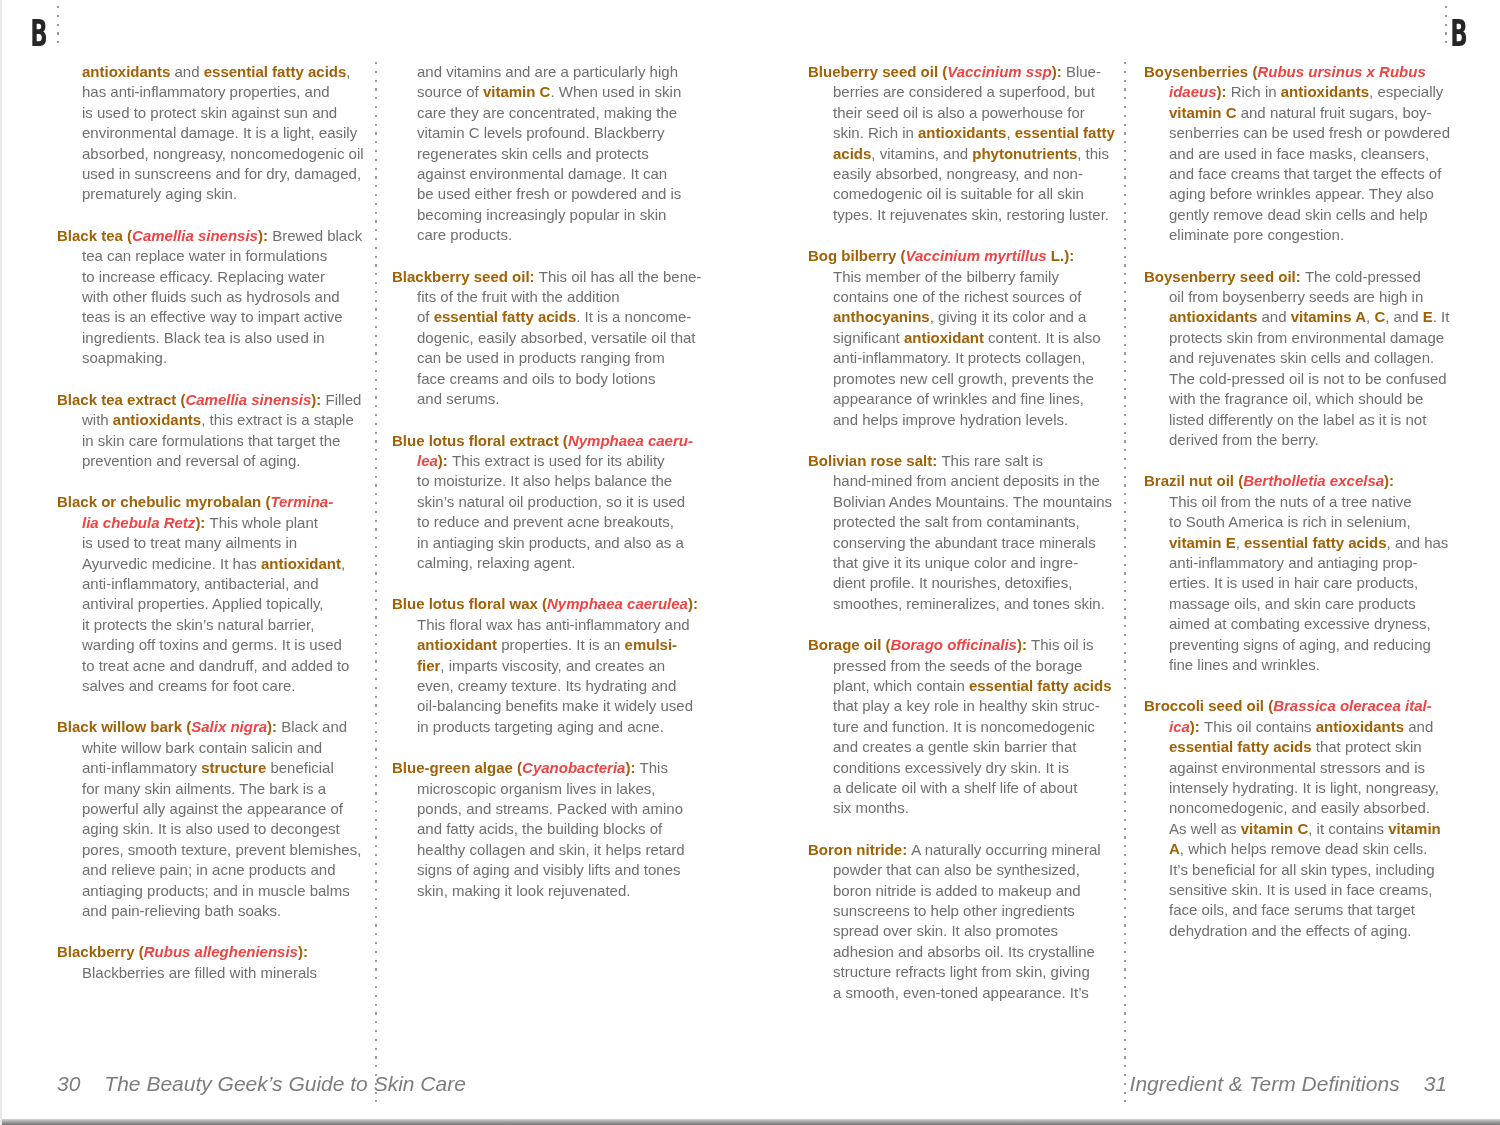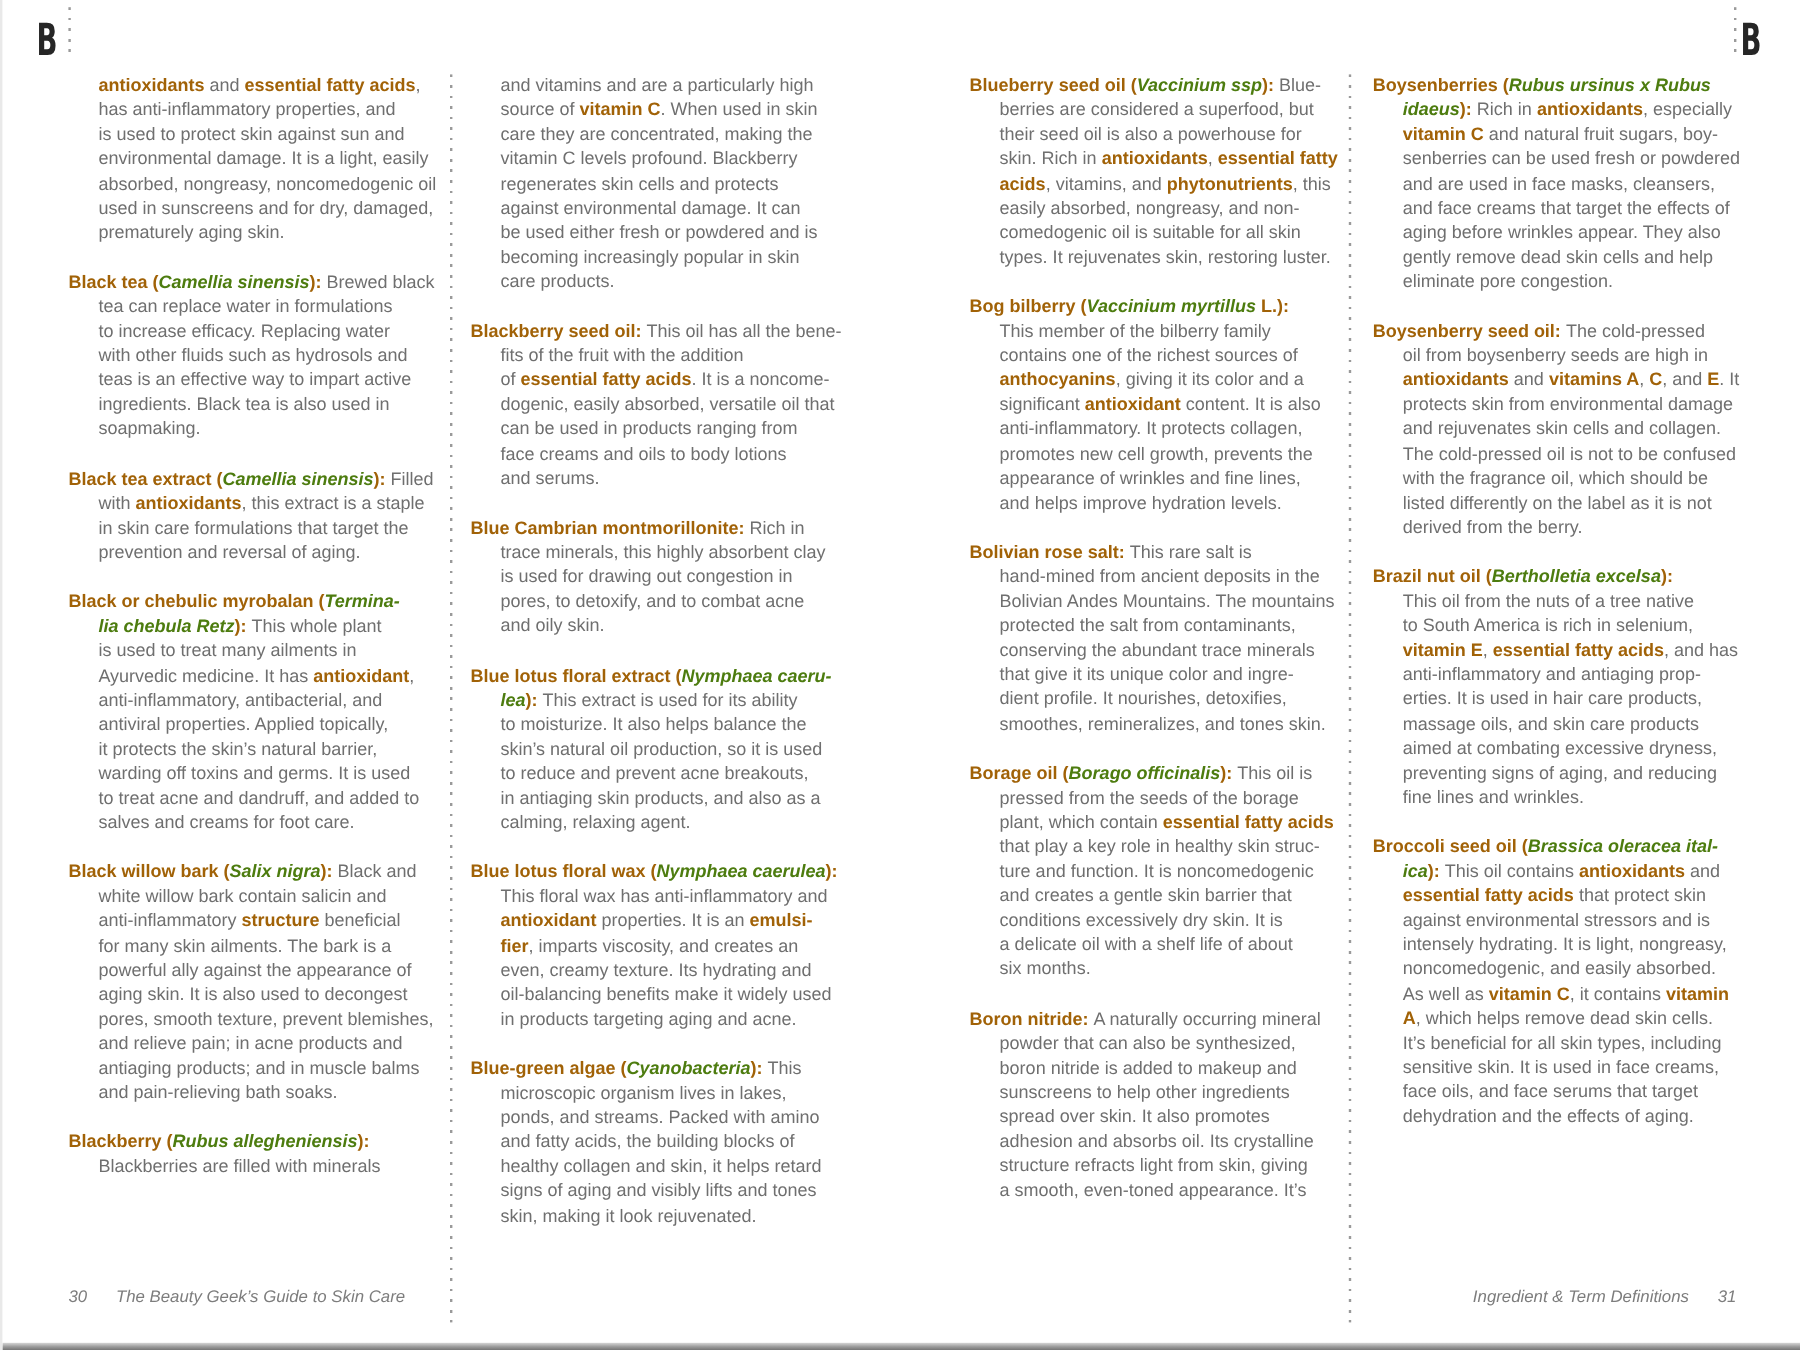--- a/index.html
+++ b/index.html
@@ -52,27 +52,27 @@
   .entry{
     margin:0 0 0 0;
     padding-left:25px;
     text-indent:-25px;
     white-space:pre;
   }
   .entry + .entry{margin-top:21px;}
   .entry.cont{text-indent:0;}
   .r0{color:#6f6f6f;font-weight:normal;}
   .r1{color:#a16207;font-weight:bold;}
-  .r2{color:#4d7c0f;font-weight:bold;font-style:italic;}
+  .r2{color:#ef4444;font-weight:bold;font-style:italic;}
   
   .footer{
     position:absolute;
     top:1072px;
     font-style:italic;
-    font-size:14px;
+    font-size:21px;
     color:#7d7d7d;
     white-space:pre;
   }
   .footer-left{left:55px;}
   .footer-right{right:53px;text-align:right;}
   .footer .pgnum{color:#7d7d7d;}
   .footer-left .pgnum{margin-right:24px;}
   .footer-right .pgnum{margin-left:24px;}
   
   .page-edge{
@@ -137,25 +137,21 @@
 regenerates skin cells and protects
 against environmental damage. It can
 be used either fresh or powdered and is
 becoming increasingly popular in skin
 care products.</span></p><p class="entry"><span class="r1">Blackberry seed oil: </span><span class="r0">This oil has all the bene-
 fits of the fruit with the addition
 of </span><span class="r1">essential fatty acids</span><span class="r0">. It is a noncome-
 dogenic, easily absorbed, versatile oil that
 can be used in products ranging from
 face creams and oils to body lotions
-and serums.</span></p><p class="entry"><span class="r1">Blue Cambrian montmorillonite: </span><span class="r0">Rich in
-trace minerals, this highly absorbent clay
-is used for drawing out congestion in
-pores, to detoxify, and to combat acne
-and oily skin.</span></p><p class="entry"><span class="r1">Blue lotus floral extract (</span><span class="r2">Nymphaea caeru-
+and serums.</span></p><p class="entry"><span class="r1">Blue lotus floral extract (</span><span class="r2">Nymphaea caeru-
 lea</span><span class="r1">): </span><span class="r0">This extract is used for its ability
 to moisturize. It also helps balance the
 skin’s natural oil production, so it is used
 to reduce and prevent acne breakouts,
 in antiaging skin products, and also as a
 calming, relaxing agent.</span></p><p class="entry"><span class="r1">Blue lotus floral wax (</span><span class="r2">Nymphaea caerulea</span><span class="r1">):</span><span class="r0">
 This floral wax has anti-inflammatory and
 </span><span class="r1">antioxidant</span><span class="r0"> properties. It is an </span><span class="r1">emulsi-
 fier</span><span class="r0">, imparts viscosity, and creates an
 even, creamy texture. Its hydrating and

